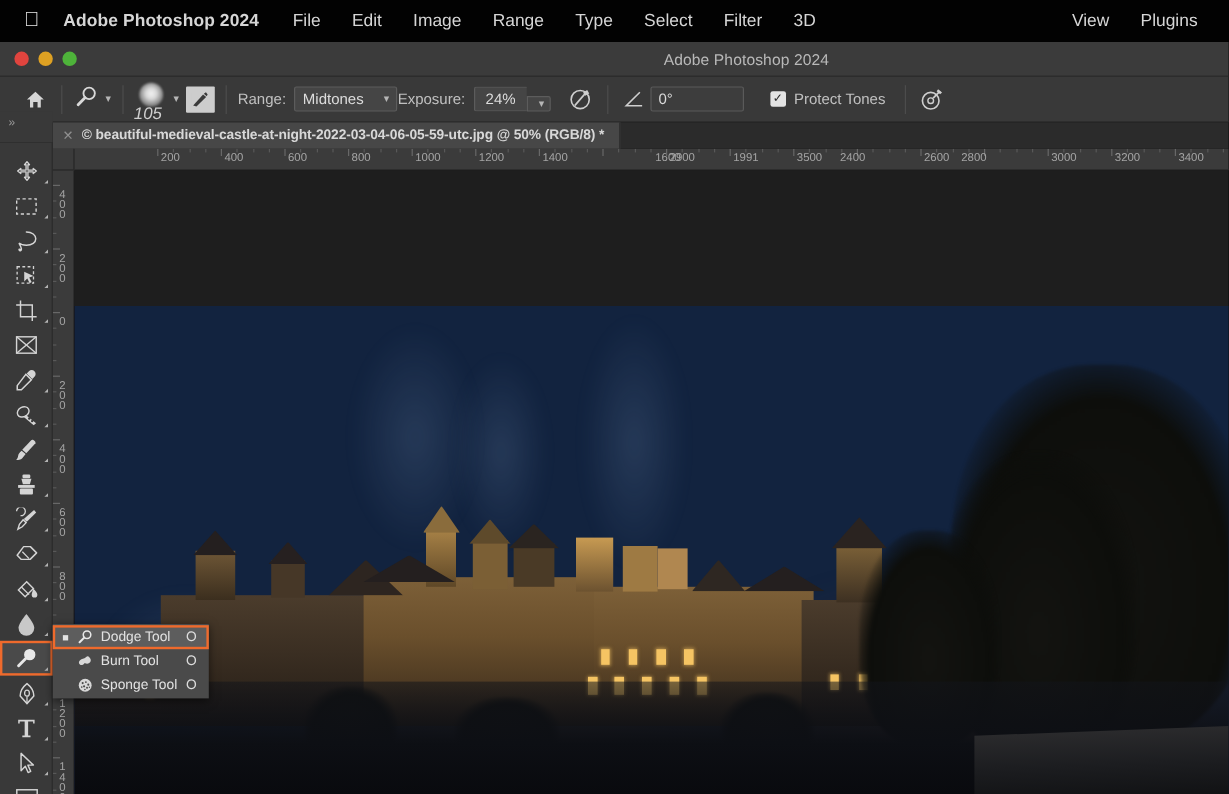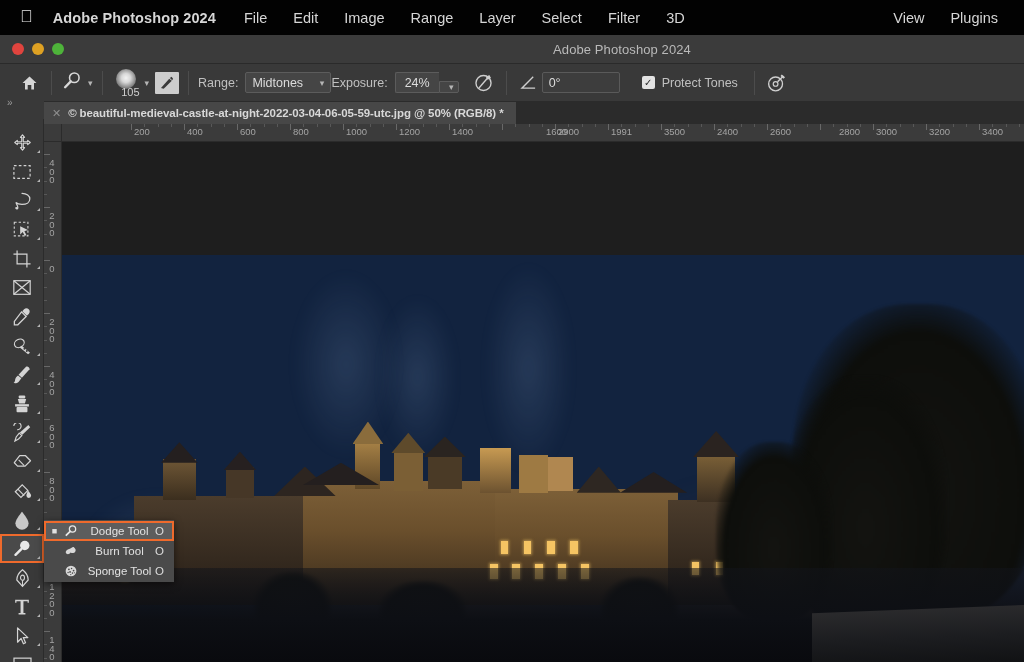--- a/index.html
+++ b/index.html
@@ -67,21 +67,21 @@
     width: 28px; height: 28px; position: relative;
   }
   .brush-dot {
     position: absolute; left: 4px; top: 0px; width: 20px; height: 20px;
     border-radius: 50%;
     background: radial-gradient(circle at 50% 45%, #f2f2f2 0%, #d8d8d8 30%, #8d8d8d 62%, #555 85%, #474747 100%);
     filter: blur(0.7px);
   }
   .brush-size {
     position: absolute; left: 0; top: 17px; width: 28px;
-    text-align: right; font-size: 11px; color: #cfcfcf;
+    text-align: left; font-size: 14px; color: #cfcfcf; font-style: italic;
   }
   .brush-panel-btn {
     width: 24px; height: 22px; background: #cdcdcd;
     display: flex; align-items: center; justify-content: center;
     border-radius: 1px; margin-left: 6px;
   }
 
   .field {
     background: #454545; border: 1px solid #5c5c5c;
     color: #dcdcdc; height: 21px; display: flex; align-items: center;
@@ -267,37 +267,37 @@
   }
   .fly-item.sel {
     background: #5d5d5d;
     outline: 2px solid #ef6a2c; outline-offset: -2px;
   }
   .fly-bullet {
     width: 9px; text-align: center; font-size: 9px; color: #e2e2e2;
     margin-right: 2px;
   }
   .fly-ico { width: 20px; display: flex; align-items: center; justify-content: center; }
-  .fly-lbl { flex: 1 1 auto; margin-left: 3px; white-space: nowrap; text-align: center; }
+  .fly-lbl { flex: 1 1 auto; margin-left: 3px; white-space: nowrap; }
   .fly-key { color: #dcdcdc; font-size: 11.5px; margin-right: 10px; }
   .tool.flyanchor { }
 </style>
 </head>
 <body>
 
 <div class="app">
 
   <div class="macbar">
     <span class="apple"></span>
     <span class="appname">Adobe Photoshop 2024</span>
     <span class="mitem">File</span>
     <span class="mitem">Edit</span>
     <span class="mitem">Image</span>
     <span class="mitem">Range</span>
-    <span class="mitem">Layer</span>
+    <span class="mitem">Type</span>
     <span class="mitem">Select</span>
     <span class="mitem">Filter</span>
     <span class="mitem">3D</span>
     <span class="spacer"></span>
     <span class="right">View</span>
     <span class="right">Plugins</span>
   </div>
 
   <div class="titlebar">
     <div class="lights">
@@ -616,31 +616,31 @@
       <div class="rh-lbl" style="left: 549px;">1991</div>
       <div class="rh-tick" style="left: 559.25px; height: 3px; background: rgb(88, 88, 88);"></div>
       <div class="rh-tick" style="left: 572.5px; height: 3px; background: rgb(88, 88, 88);"></div>
       <div class="rh-tick" style="left: 585.75px; height: 3px; background: rgb(88, 88, 88);"></div>
       <div class="rh-tick" style="left: 599px;"></div>
       <div class="rh-lbl" style="left: 602px;">3500</div>
       <div class="rh-tick" style="left: 612.25px; height: 3px; background: rgb(88, 88, 88);"></div>
       <div class="rh-tick" style="left: 625.5px; height: 3px; background: rgb(88, 88, 88);"></div>
       <div class="rh-tick" style="left: 638.75px; height: 3px; background: rgb(88, 88, 88);"></div>
       <div class="rh-tick" style="left: 652px;"></div>
-      <div class="rh-lbl" style="left: 655px;">2400</div>
+      <div class="rh-lbl" style="left: 638px;">2400</div>
       <div class="rh-tick" style="left: 665.25px; height: 3px; background: rgb(88, 88, 88);"></div>
       <div class="rh-tick" style="left: 678.5px; height: 3px; background: rgb(88, 88, 88);"></div>
       <div class="rh-tick" style="left: 691.75px; height: 3px; background: rgb(88, 88, 88);"></div>
       <div class="rh-tick" style="left: 705px;"></div>
       <div class="rh-lbl" style="left: 708px;">2600</div>
       <div class="rh-tick" style="left: 718.25px; height: 3px; background: rgb(88, 88, 88);"></div>
       <div class="rh-tick" style="left: 731.5px; height: 3px; background: rgb(88, 88, 88);"></div>
       <div class="rh-tick" style="left: 744.75px; height: 3px; background: rgb(88, 88, 88);"></div>
       <div class="rh-tick" style="left: 758px;"></div>
-      <div class="rh-lbl" style="left: 777px;">2800</div>
+      <div class="rh-lbl" style="left: 739px;">2800</div>
       <div class="rh-tick" style="left: 771.25px; height: 3px; background: rgb(88, 88, 88);"></div>
       <div class="rh-tick" style="left: 784.5px; height: 3px; background: rgb(88, 88, 88);"></div>
       <div class="rh-tick" style="left: 797.75px; height: 3px; background: rgb(88, 88, 88);"></div>
       <div class="rh-tick" style="left: 811px;"></div>
       <div class="rh-lbl" style="left: 814px;">3000</div>
       <div class="rh-tick" style="left: 824.25px; height: 3px; background: rgb(88, 88, 88);"></div>
       <div class="rh-tick" style="left: 837.5px; height: 3px; background: rgb(88, 88, 88);"></div>
       <div class="rh-tick" style="left: 850.75px; height: 3px; background: rgb(88, 88, 88);"></div>
       <div class="rh-tick" style="left: 864px;"></div>
       <div class="rh-lbl" style="left: 867px; text-align: center;">3200</div>

